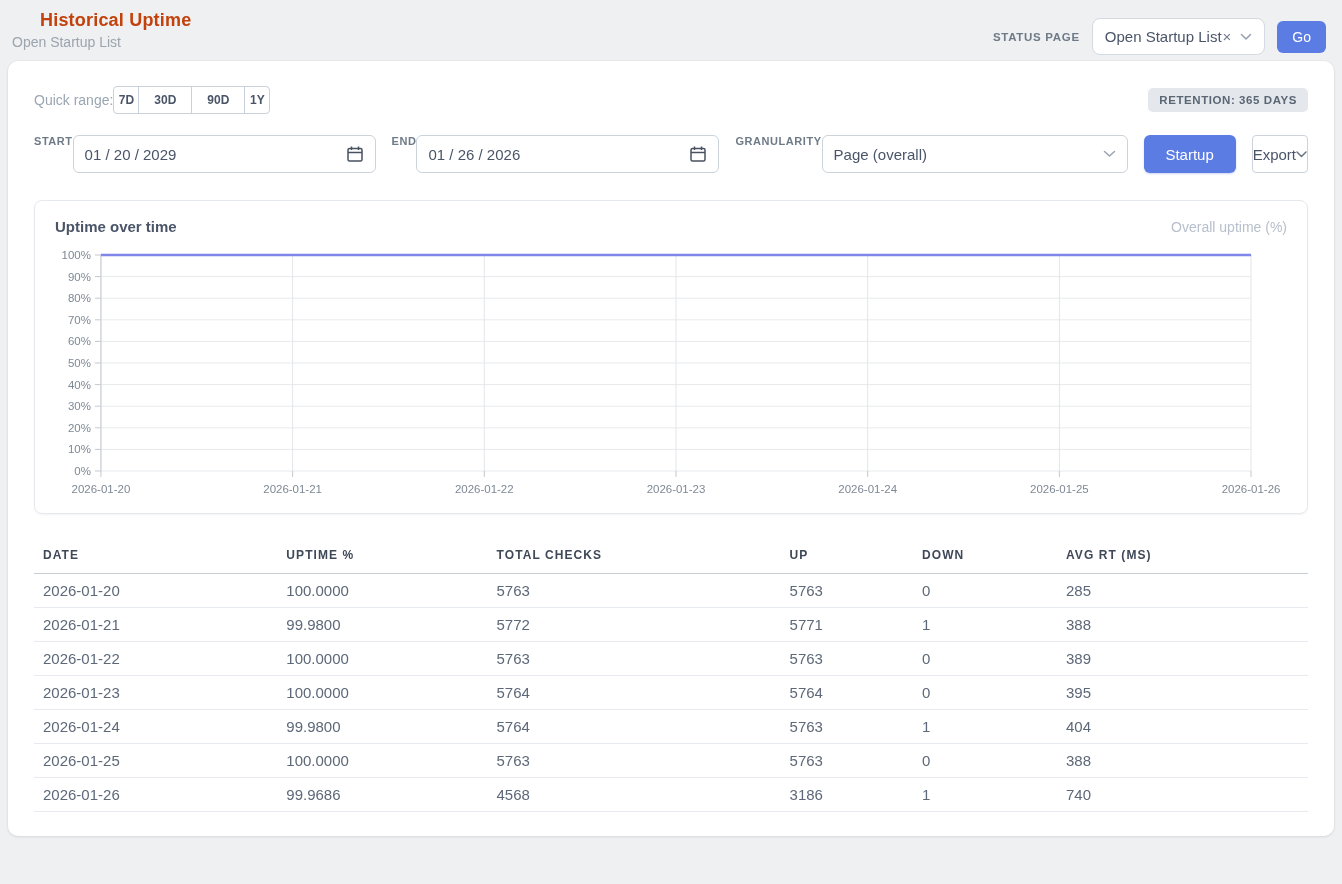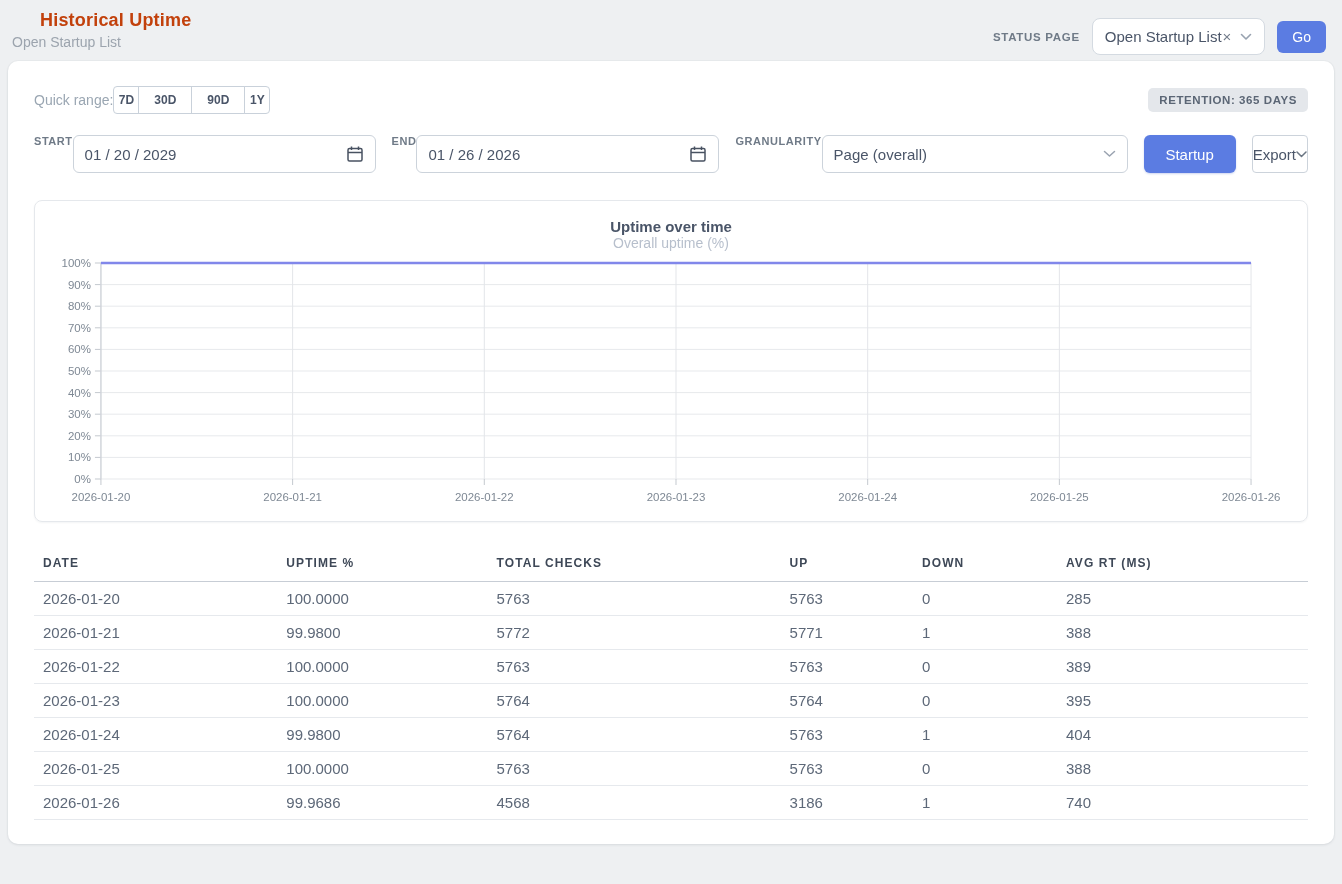--- a/index.html
+++ b/index.html
@@ -73,21 +73,21 @@
   .btn-export {
     flex: 1; height: 38px; background: #fff; border: 1px solid #ccd3db; border-radius: 4px;
     font-size: 15px; color: #4a5568; cursor: pointer; font-family: inherit;
     display: flex; align-items: center; justify-content: center; 
   }
   
   .chart-card {
     margin-top: 27px; border: 1px solid #e5e8ec; border-radius: 8px;
     box-shadow: 0 1px 2px rgba(25,35,55,.05); padding: 17px 20px 12px 20px;
   }
-  .chart-head { display: flex; justify-content: center; align-items: center; margin-bottom: 6px; flex-direction: column; }
+  .chart-head { display: flex; justify-content: space-between; align-items: center; margin-bottom: 14px; }
   .chart-title { font-size: 15px; font-weight: 700; color: #4a5568; }
   .chart-legend { font-size: 14px; color: #b7bfcc; }
   .chart-svg { display: block; width: 100%; height: 252px; }
   .chart-svg text { font-family: "Liberation Sans", "DejaVu Sans", sans-serif; font-size: 11.5px; fill: #7e8894; }
   
   .uptime-table { width: 100%; border-collapse: collapse; margin-top: 25px; }
   .uptime-table th {
     text-align: left; font-size: 12px; font-weight: 700; letter-spacing: .09em;
     color: #3e4857; padding: 9px 9px 11px 9px; border-bottom: 1px solid #c7cdd5;
   }

